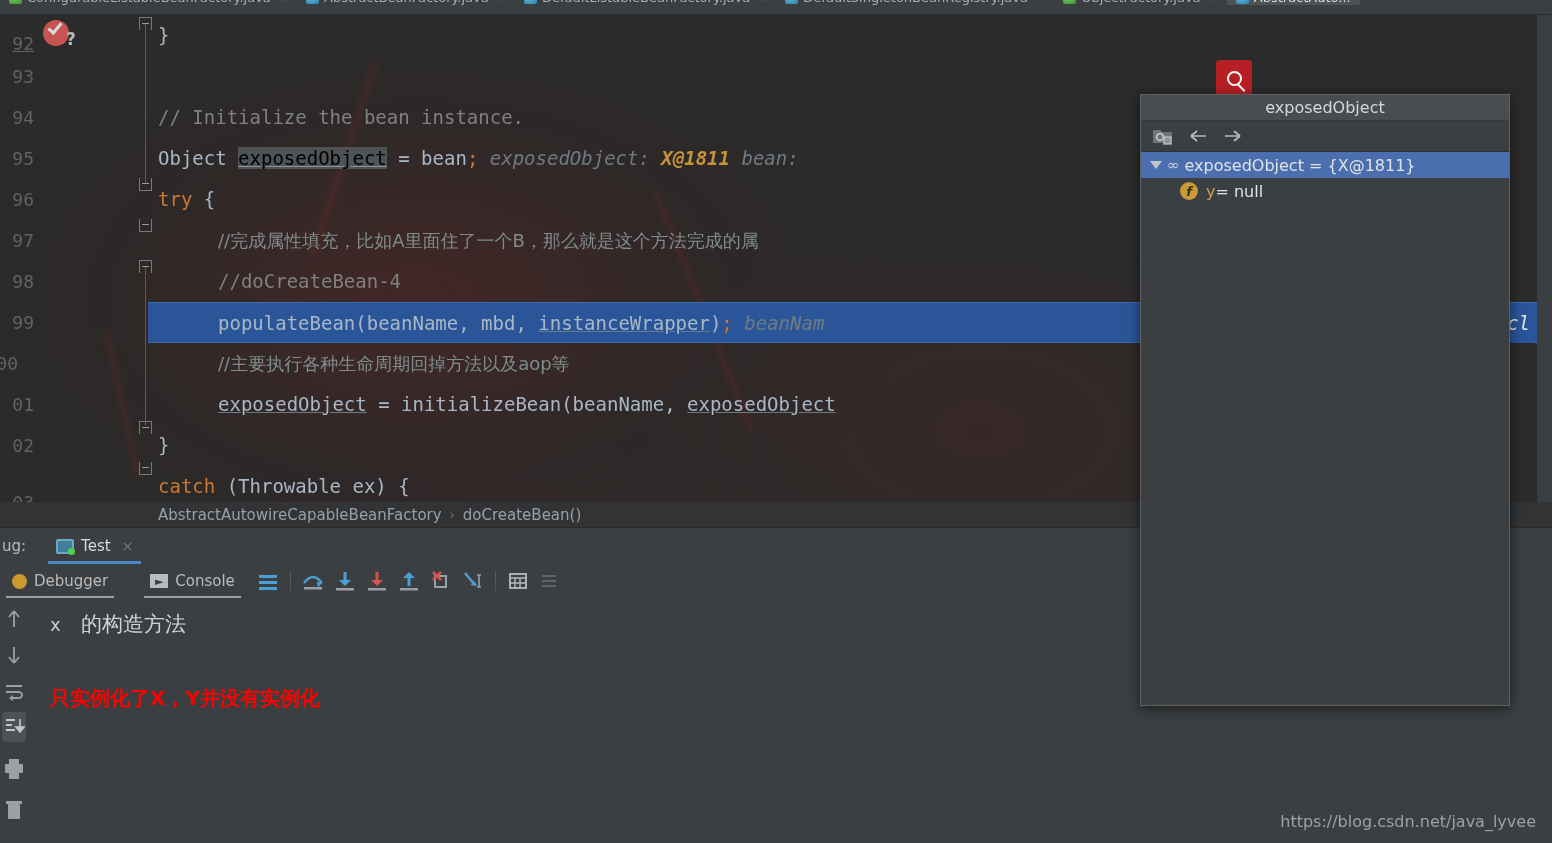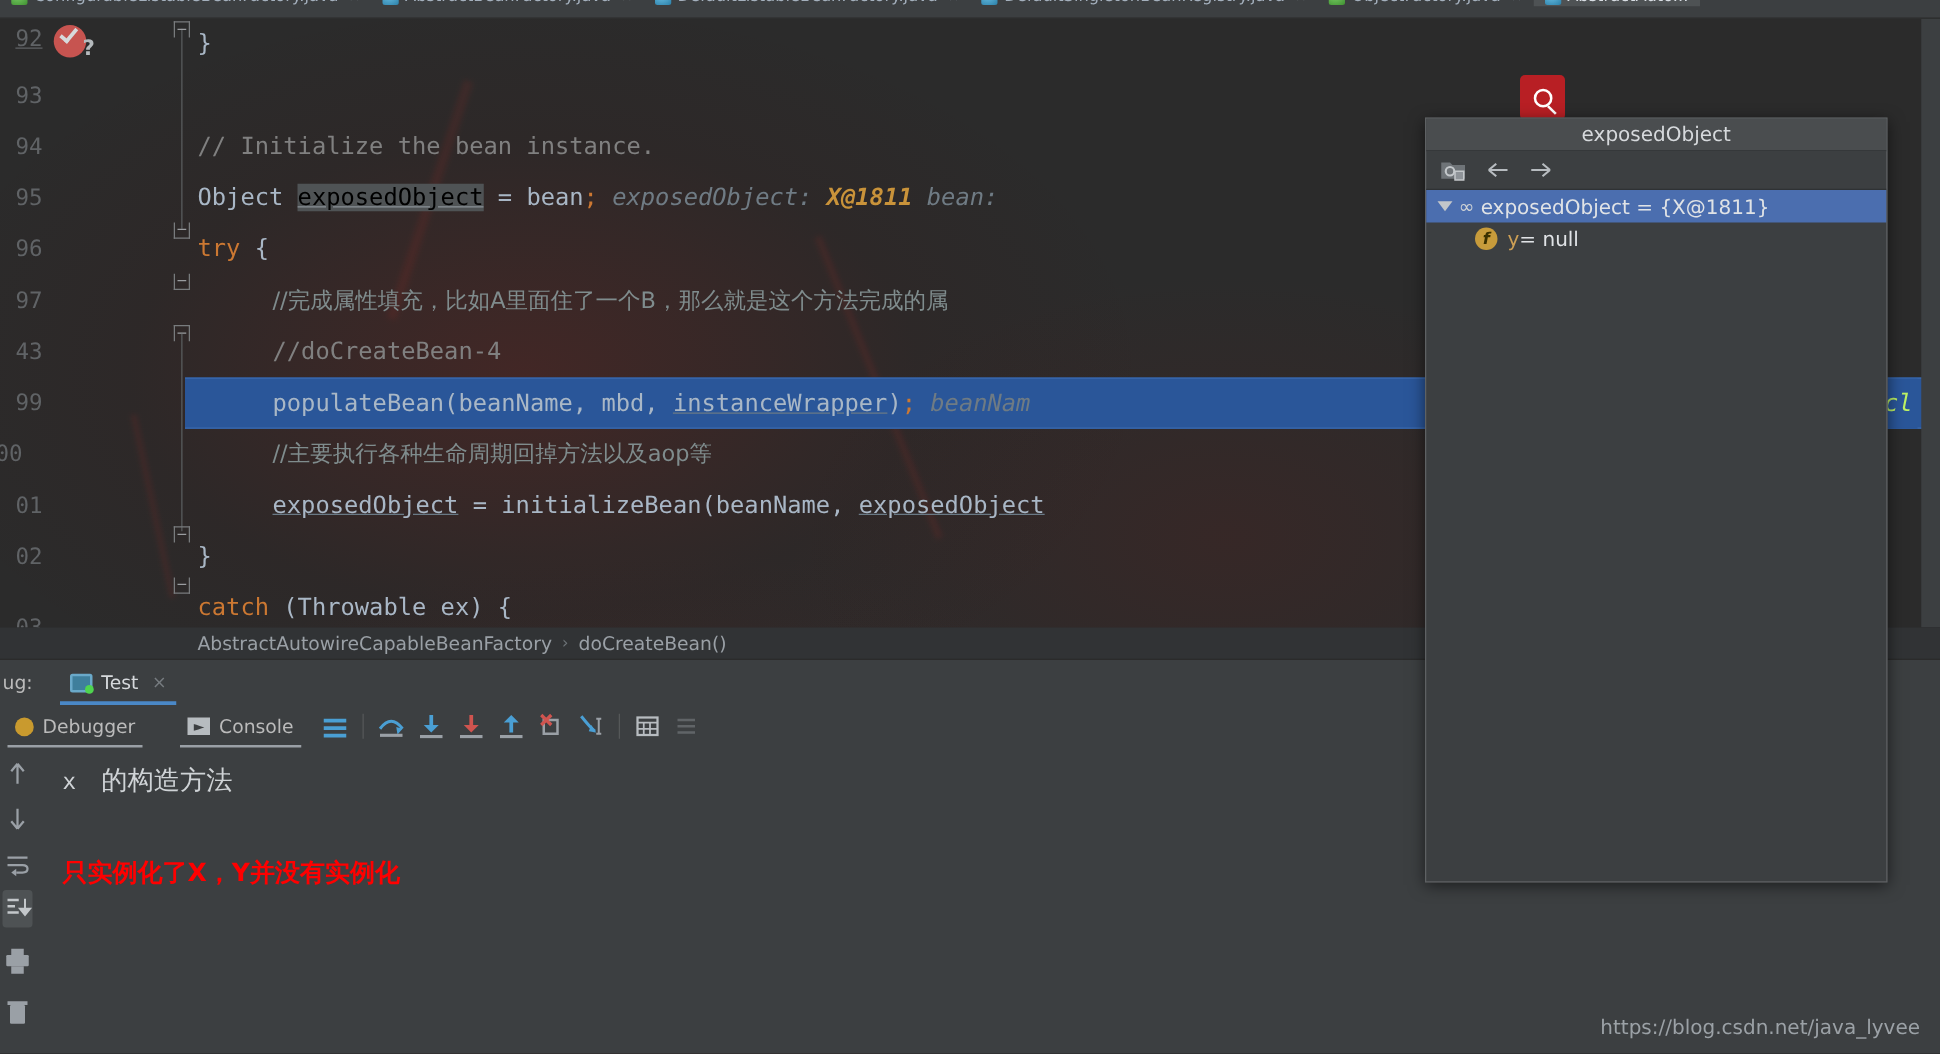--- a/index.html
+++ b/index.html
@@ -309,27 +309,27 @@
         <span class="tabicon green"></span>
         <span>ObjectFactory.java</span>
         <span class="tabclose">×</span>
       </div><div class="tab active">
         <span class="tabicon blue"></span>
         <span>AbstractAuto...</span>
       </div></div>
 
   <div id="editor">
     <div id="gutter-nums">
-        <div style="position: absolute; right: 4px; top: 4px; height: 41px; line-height: 26px; text-decoration: underline;">92</div>
+        <div style="position: absolute; right: 4px; top: 16px; height: 41px; line-height: 26px; text-decoration: underline;">92</div>
         <div style="position: absolute; right: 4px; top: 49px; height: 41px; line-height: 26px;">93</div>
         <div style="position: absolute; right: 4px; top: 90px; height: 41px; line-height: 26px;">94</div>
         <div style="position: absolute; right: 4px; top: 131px; height: 41px; line-height: 26px;">95</div>
         <div style="position: absolute; right: 4px; top: 172px; height: 41px; line-height: 26px;">96</div>
         <div style="position: absolute; right: 4px; top: 213px; height: 41px; line-height: 26px; text-align: right;">97</div>
-        <div style="position: absolute; right: 4px; top: 254px; height: 41px; line-height: 26px;">43</div>
+        <div style="position: absolute; right: 4px; top: 254px; height: 41px; line-height: 26px;">98</div>
         <div style="position: absolute; right: 4px; top: 295px; height: 41px; line-height: 26px;">99</div>
         <div style="position: absolute; right: 20px; top: 336px; height: 41px; line-height: 26px;">00</div>
         <div style="position: absolute; right: 4px; top: 377px; height: 41px; line-height: 26px;">01</div>
         <div style="position: absolute; right: 4px; top: 418px; height: 41px; line-height: 26px;">02</div>
         <div style="position: absolute; right: 4px; top: 459px; height: 41px; line-height: 26px; margin-top: 16px;">03</div>
       </div>
 
     <div id="gutter-icons">
       <div id="breakpoint">
         <div class="dot"></div>
@@ -371,21 +371,21 @@
         <div class="cline" style="top: 246px; padding-left: 60px;"><span class="cmt">//doCreateBean-4</span></div>
         <div class="cline hl" style="top: 287px; padding-left: 70px; left: -10px;"><span class="plain">populateBean</span><span class="plain">(beanName, mbd, </span><span class="fld">instanceWrapper</span><span class="plain">)</span><span class="sem">;</span><span class="hint">   beanNam</span></div>
         <div class="cline" style="top: 369px; padding-left: 60px;"><span class="fld">exposedObject</span><span class="plain"> = initializeBean(beanName, </span><span class="fld">exposedObject</span></div>
         <div class="cline" style="top: 328px; padding-left: 60px;"><span class="cmt-cn">//主要执行各种生命周期回掉方法以及aop等</span></div>
         <div class="cline" style="top: 410px; padding-left: 0px;"><span class="plain">}</span></div>
         <div class="cline" style="top: 451px; padding-left: 0px;"><span class="kw">catch</span><span class="plain"> (Throwable ex) {</span></div>
       </div>
 
     <div id="right-gutter"></div>
 
-    <div id="overflow-cl" style="position:absolute;right:18px;top:288px;font-family:'DejaVu Sans Mono',monospace;font-size:19px;color:#bef264;font-style:italic;background:#2a5699;padding:9px 4px;">cl</div>
+    <div id="overflow-cl" style="position:absolute;right:18px;top:288px;font-family:'DejaVu Sans Mono',monospace;font-size:19px;color:#e5e5e5;font-style:italic;background:#2a5699;padding:9px 4px;">cl</div>
   </div>
 
   <div id="debugwin">
 
     <div id="debug-head">
       <span id="debug-label">ug:</span>
       <div id="runtab">
         <span class="runicon">
             <span class="gdot"></span>
           </span>

